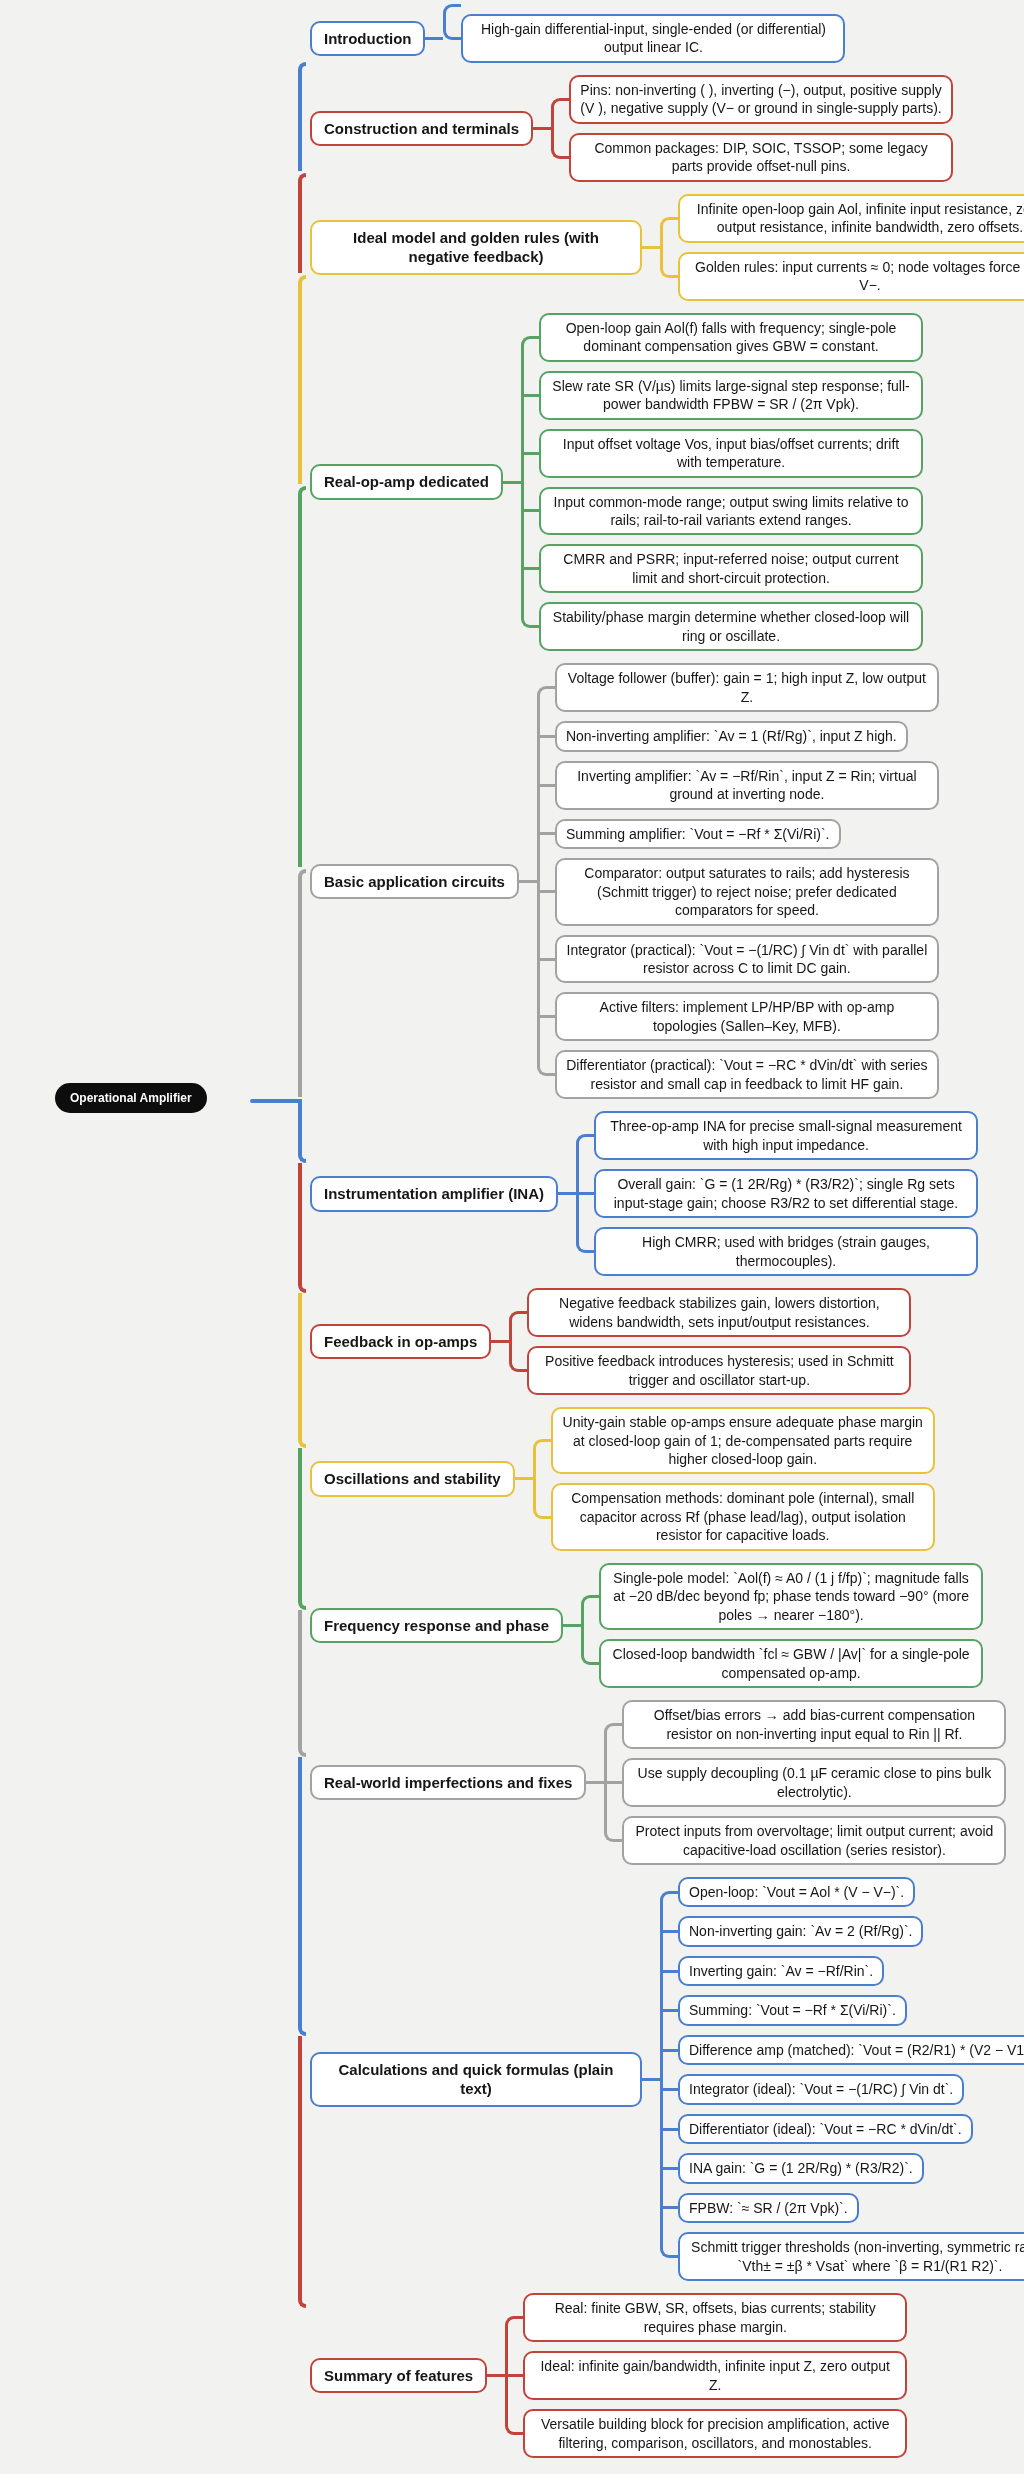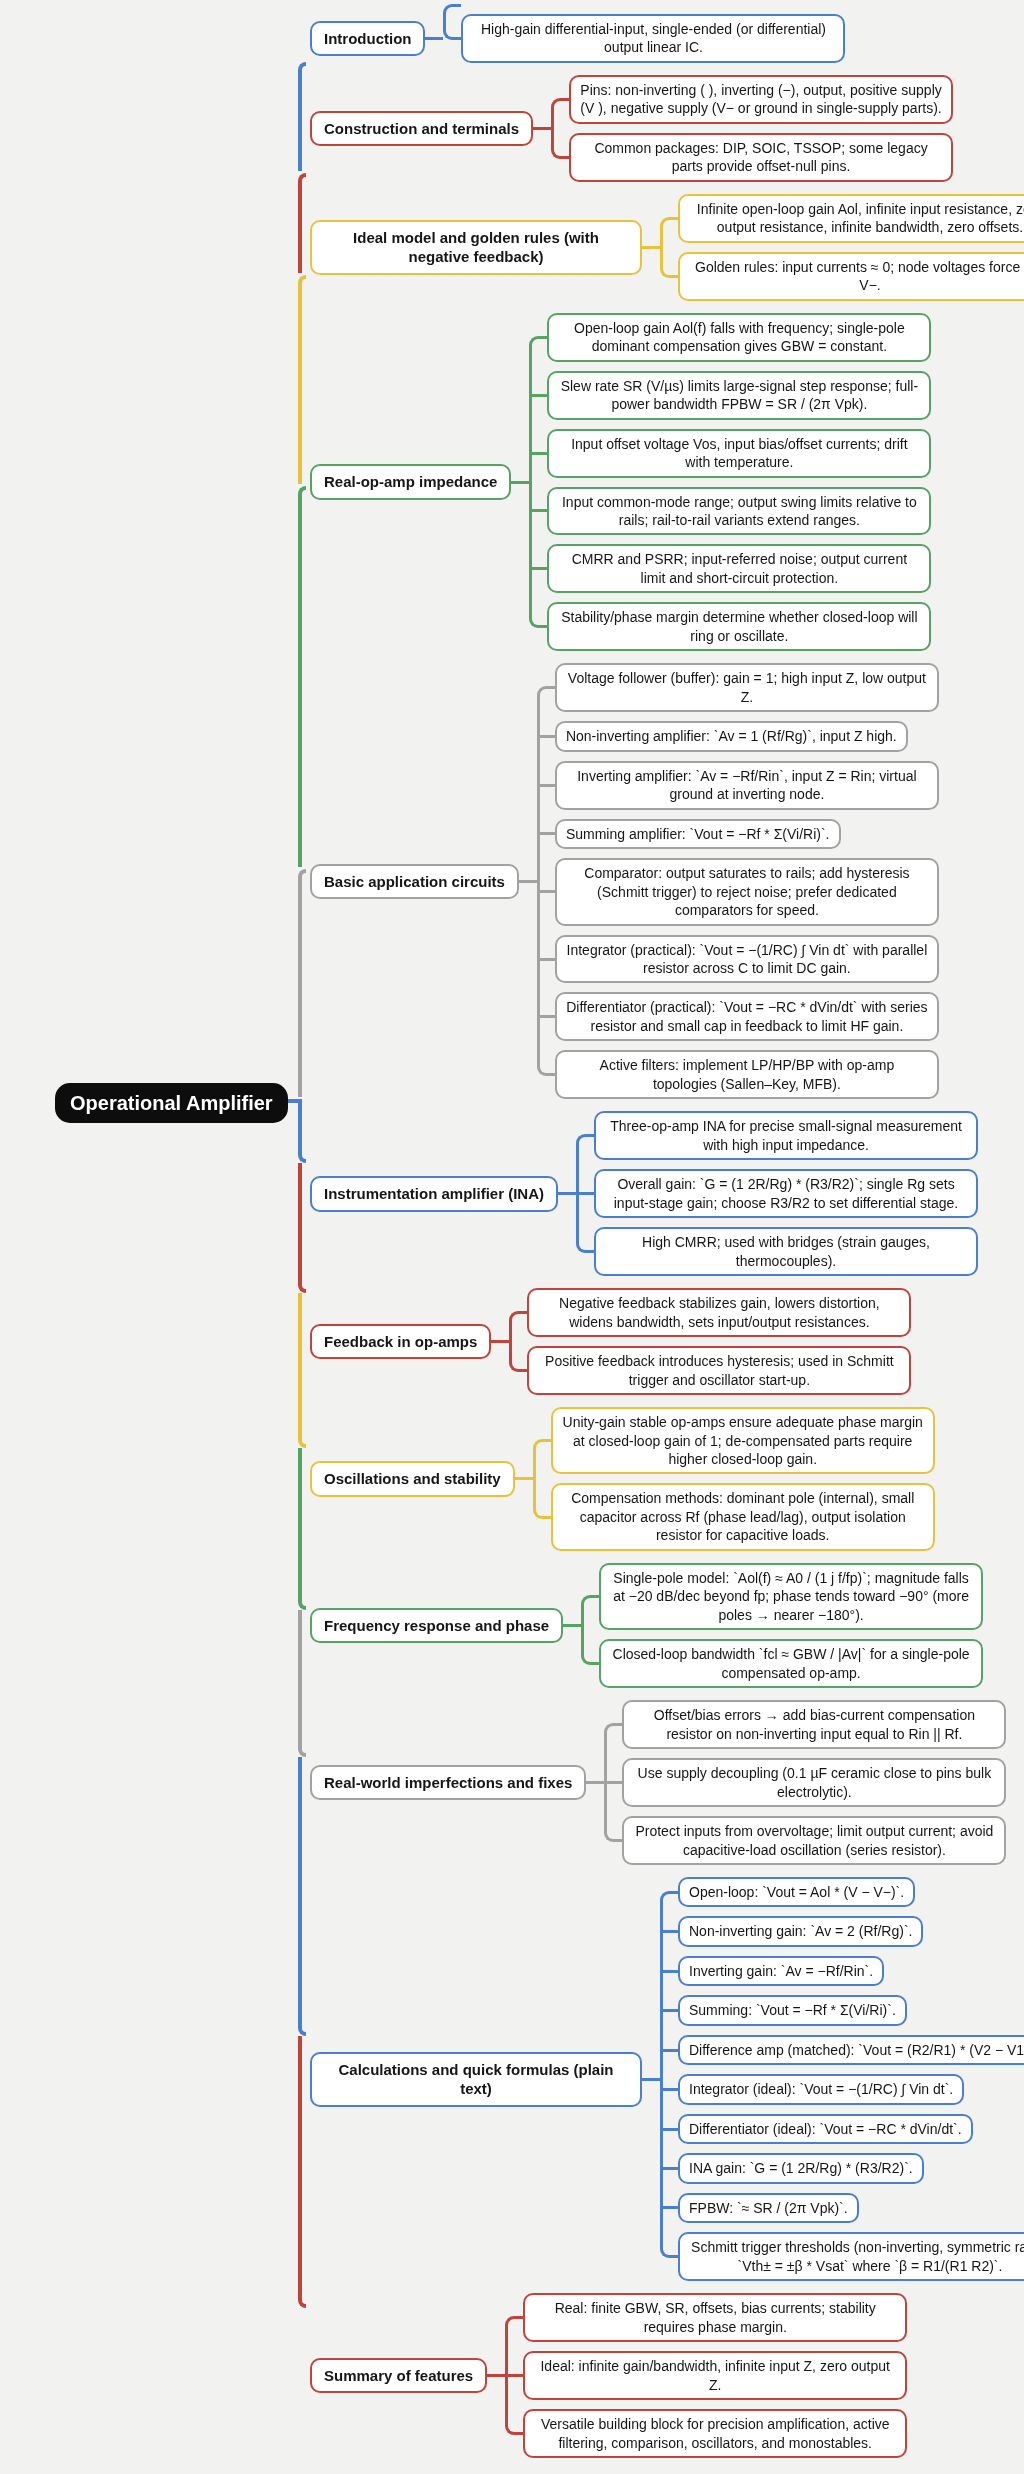--- a/index.html
+++ b/index.html
@@ -13,21 +13,21 @@
   .twrap::after{content:"";position:absolute;left:100%;top:50%;margin-top:-1.5px;width:18px;height:3px;background:var(--c);z-index:0;}
   ul.children{list-style:none;margin:0 0 0 36px;padding:0;display:flex;flex-direction:column;gap:9px;flex:none;}
   ul.children li{position:relative;}
   .leaf{font-size:14px;line-height:1.32;padding:4px 9px;max-width:384px;width:max-content;}
   ul.children li::before{content:"";position:absolute;left:-18px;top:50%;margin-top:-1.5px;width:18px;height:3px;background:var(--c);z-index:0;}
   ul.children li::after{content:"";position:absolute;left:-18px;top:-10px;bottom:-10px;width:15px;border-left:3px solid var(--c);z-index:0;}
   ul.children li:first-child::before{display:none;}
   ul.children li:first-child::after{top:calc(50% - 1.5px);bottom:-10px;border-top:3px solid var(--c);border-top-left-radius:9px;}
   ul.children li:last-child::before{display:none;}
   ul.children li:last-child::after{top:-10px;bottom:calc(50% - 1.5px);border-bottom:3px solid var(--c);border-bottom-left-radius:9px;}
-  .root{position:absolute;left:55px;color:#ffffff;font-weight:bold;font-size:20px;line-height:1.2;padding:8px 15px;border-radius:15px;z-index:2;white-space:nowrap;}
+  .root{position:absolute;left:55px;color:#ffffff;font-weight:bold;font-size:12px;line-height:1.2;padding:8px 15px;border-radius:15px;z-index:2;white-space:nowrap;}
   .spine-seg{position:absolute;box-sizing:border-box;z-index:0;}
   .root-stub{position:absolute;height:4px;z-index:0;border-radius:2px;}
 </style>
 </head>
 <body style="background: rgb(242, 242, 241);">
 
 <div class="map" style="background: rgb(242, 242, 241);">
   <div class="root" style="background: rgb(13, 13, 13); color: rgb(255, 255, 255); top: 1082.57px;">Operational Amplifier</div>
   <div class="branches">
       <section class="branch" style="--c: #4a7fd0;">
@@ -61,21 +61,21 @@
           <li>
             <div class="node leaf">Infinite open-loop gain Aol, infinite input resistance, zero output resistance, infinite bandwidth, zero offsets.</div>
           </li>
           <li>
             <div class="node leaf">Golden rules: input currents ≈ 0; node voltages force V ≈ V−.</div>
           </li>
         </ul>
       </section>
       <section class="branch" style="--c: #57a364;">
         <div class="twrap">
-          <div class="node title">Real-op-amp impedance</div>
+          <div class="node title">Real-op-amp dedicated</div>
         </div>
         <ul class="children">
           <li>
             <div class="node leaf">Open-loop gain Aol(f) falls with frequency; single-pole dominant compensation gives GBW = constant.</div>
           </li>
           <li>
             <div class="node leaf">Slew rate SR (V/µs) limits large-signal step response; full-power bandwidth FPBW = SR / (2π Vpk).</div>
           </li>
           <li>
             <div class="node leaf">Input offset voltage Vos, input bias/offset currents; drift with temperature.</div>
@@ -108,24 +108,24 @@
           <li>
             <div class="node leaf">Summing amplifier: `Vout = −Rf * Σ(Vi/Ri)`.</div>
           </li>
           <li>
             <div class="node leaf">Comparator: output saturates to rails; add hysteresis (Schmitt trigger) to reject noise; prefer dedicated comparators for speed.</div>
           </li>
           <li>
             <div class="node leaf">Integrator (practical): `Vout = −(1/RC) ∫ Vin dt` with parallel resistor across C to limit DC gain.</div>
           </li>
           <li>
+            <div class="node leaf">Active filters: implement LP/HP/BP with op-amp topologies (Sallen–Key, MFB).</div>
+          </li>
+          <li>
             <div class="node leaf">Differentiator (practical): `Vout = −RC * dVin/dt` with series resistor and small cap in feedback to limit HF gain.</div>
-          </li>
-          <li>
-            <div class="node leaf">Active filters: implement LP/HP/BP with op-amp topologies (Sallen–Key, MFB).</div>
           </li>
         </ul>
       </section>
       <section class="branch" style="--c: #4a7fd0;">
         <div class="twrap">
           <div class="node title">Instrumentation amplifier (INA)</div>
         </div>
         <ul class="children">
           <li>
             <div class="node leaf">Three-op-amp INA for precise small-signal measurement with high input impedance.</div>

